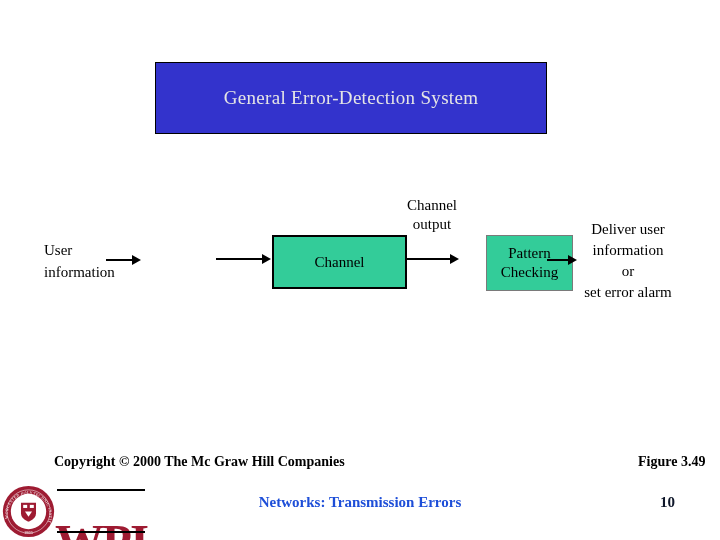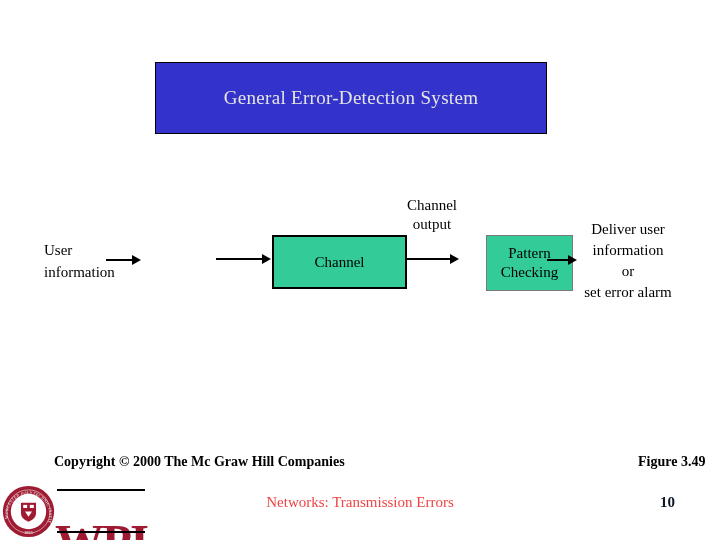--- a/index.html
+++ b/index.html
@@ -56,21 +56,21 @@
   
   .wpi-seal { position:absolute; left:2px; top:485px; width:53px; height:53px; }
   .wpi-wordmark {
     position:absolute; left:55px; top:485px; font-size:49px; line-height:46px;
     font-weight:bold; color:#9e1b32; letter-spacing:-2px; white-space:nowrap;margin-top:34px;
   }
   .wpi-rule { position:absolute; left:57px; width:88px; height:2px; background:#000; }
   .wpi-rule-top { top:489px; } .wpi-rule-bottom { top:531px; }
   .course-title {
     position:absolute; left:0; top:494px; width:720px; text-align:center;
-    font-size:15px; font-weight:normal; color:#ef4444;
+    font-size:15px; font-weight:bold; color:#1d4ed8;
   }
   .page-number {
     position:absolute; left:660px; top:494px; font-size:15px; font-weight:bold; color:#0f172a;
   }
 </style>
 </head>
 <body>
 
 <div id="slide">
 

